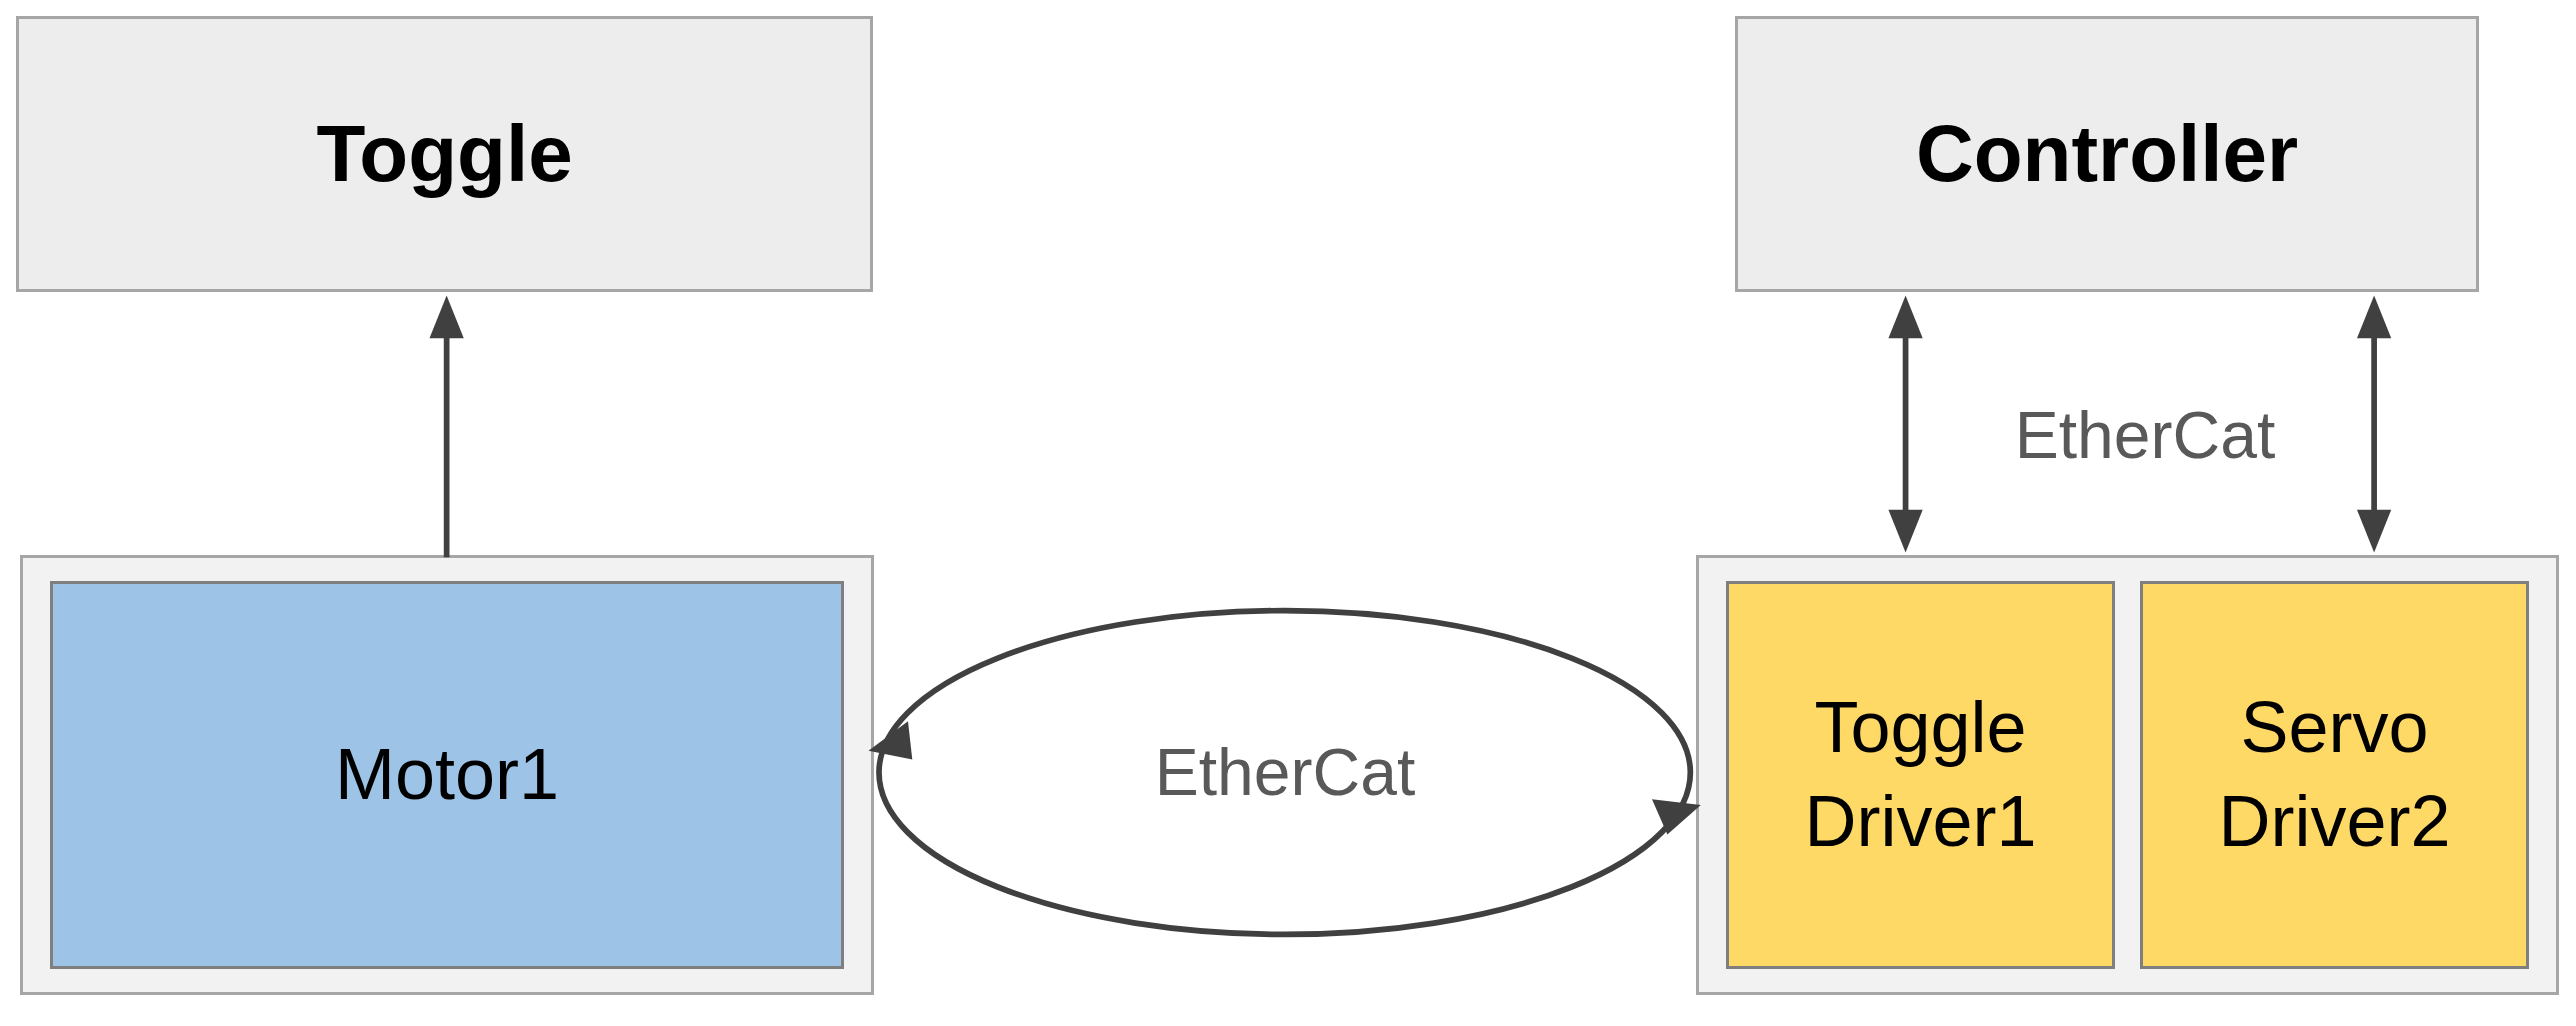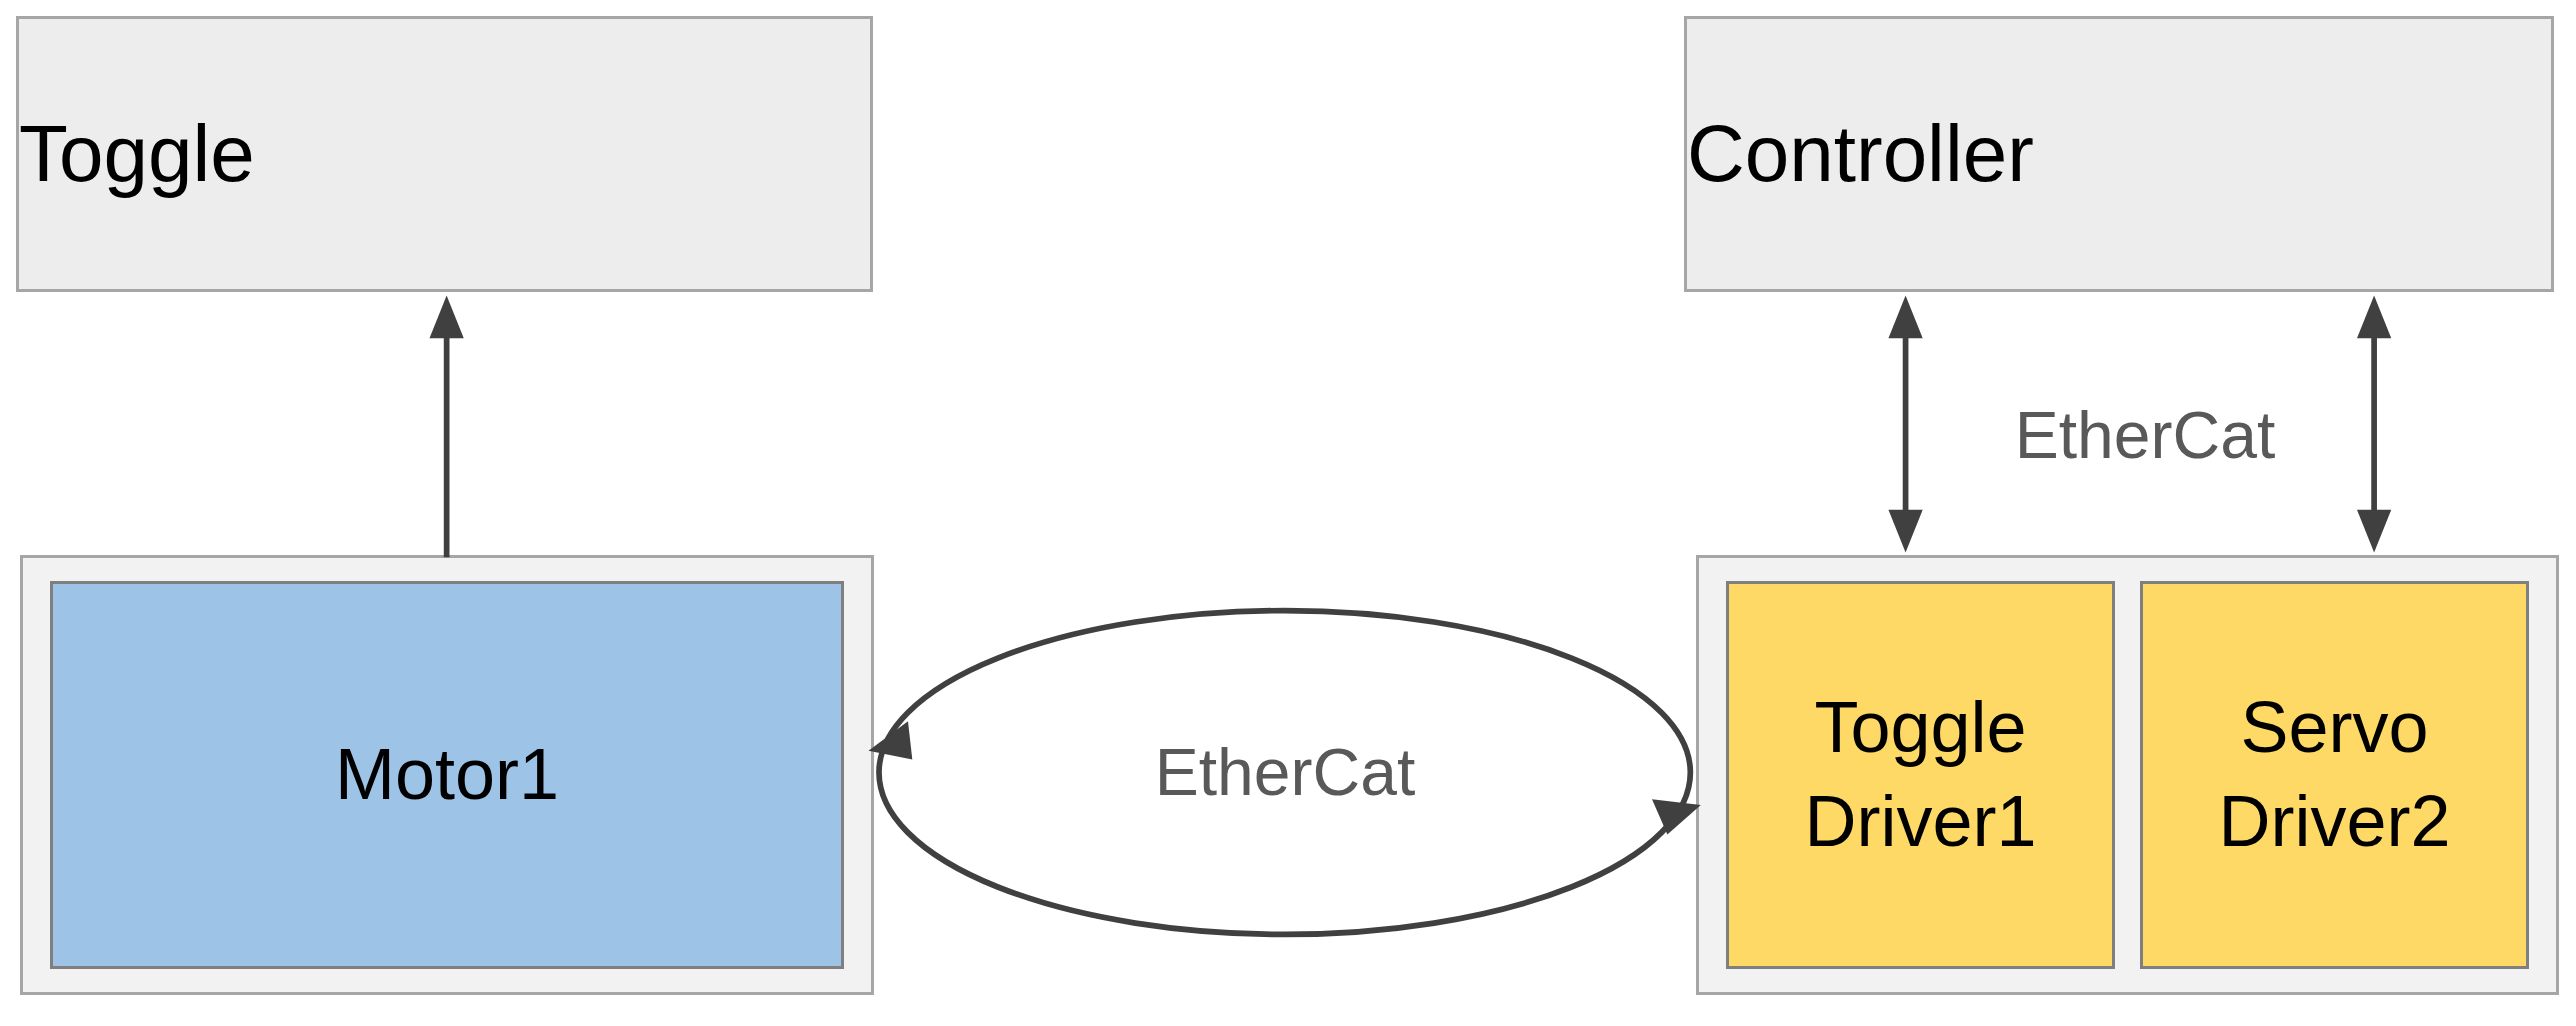--- a/index.html
+++ b/index.html
@@ -35,29 +35,30 @@
     pointer-events: none;
     z-index: 2;
   }
   .conn { stroke: var(--arrow); stroke-width: 6; fill: none; }
   .head { fill: var(--arrow); stroke: none; }
 
   .box {
     position: absolute;
     display: flex;
     align-items: center;
-    justify-content: flex-start;
+    justify-content: center;
     background: var(--box-fill);
     border: 3.8px solid var(--box-border);
     color: var(--label-text);
     font-size: 80px;
     z-index: 1;
+    font-weight: bold;
   }
   .box.toggle     { left: 16px;   top: 16px; width: 857px; height: 276px; }
-  .box.controller { left: 1684px; top: 16px; width: 870px; height: 276px; }
+  .box.controller { left: 1735px; top: 16px; width: 744px; height: 276px; }
 
   .group {
     position: absolute;
     display: flex;
     gap: 25px;
     padding: 23px 27px;
     background: var(--group-fill);
     border: 3.8px solid var(--group-border);
     z-index: 1;
   }

